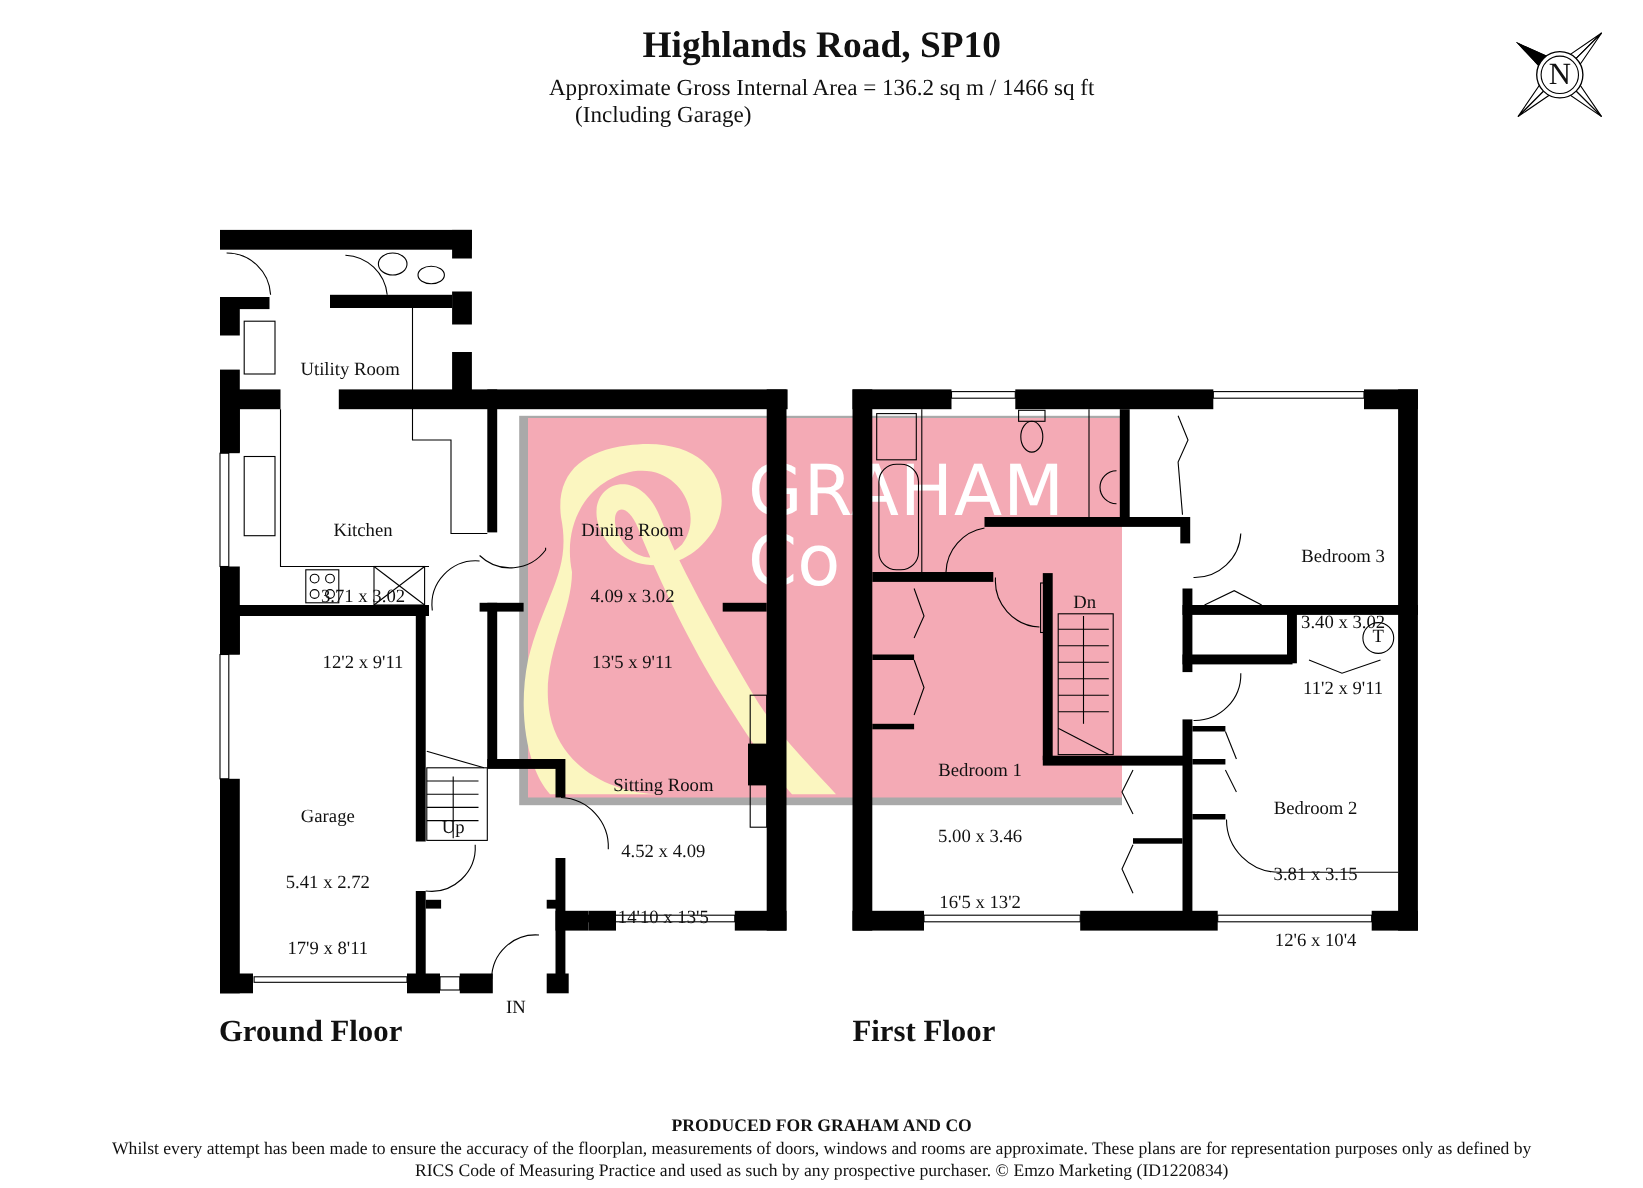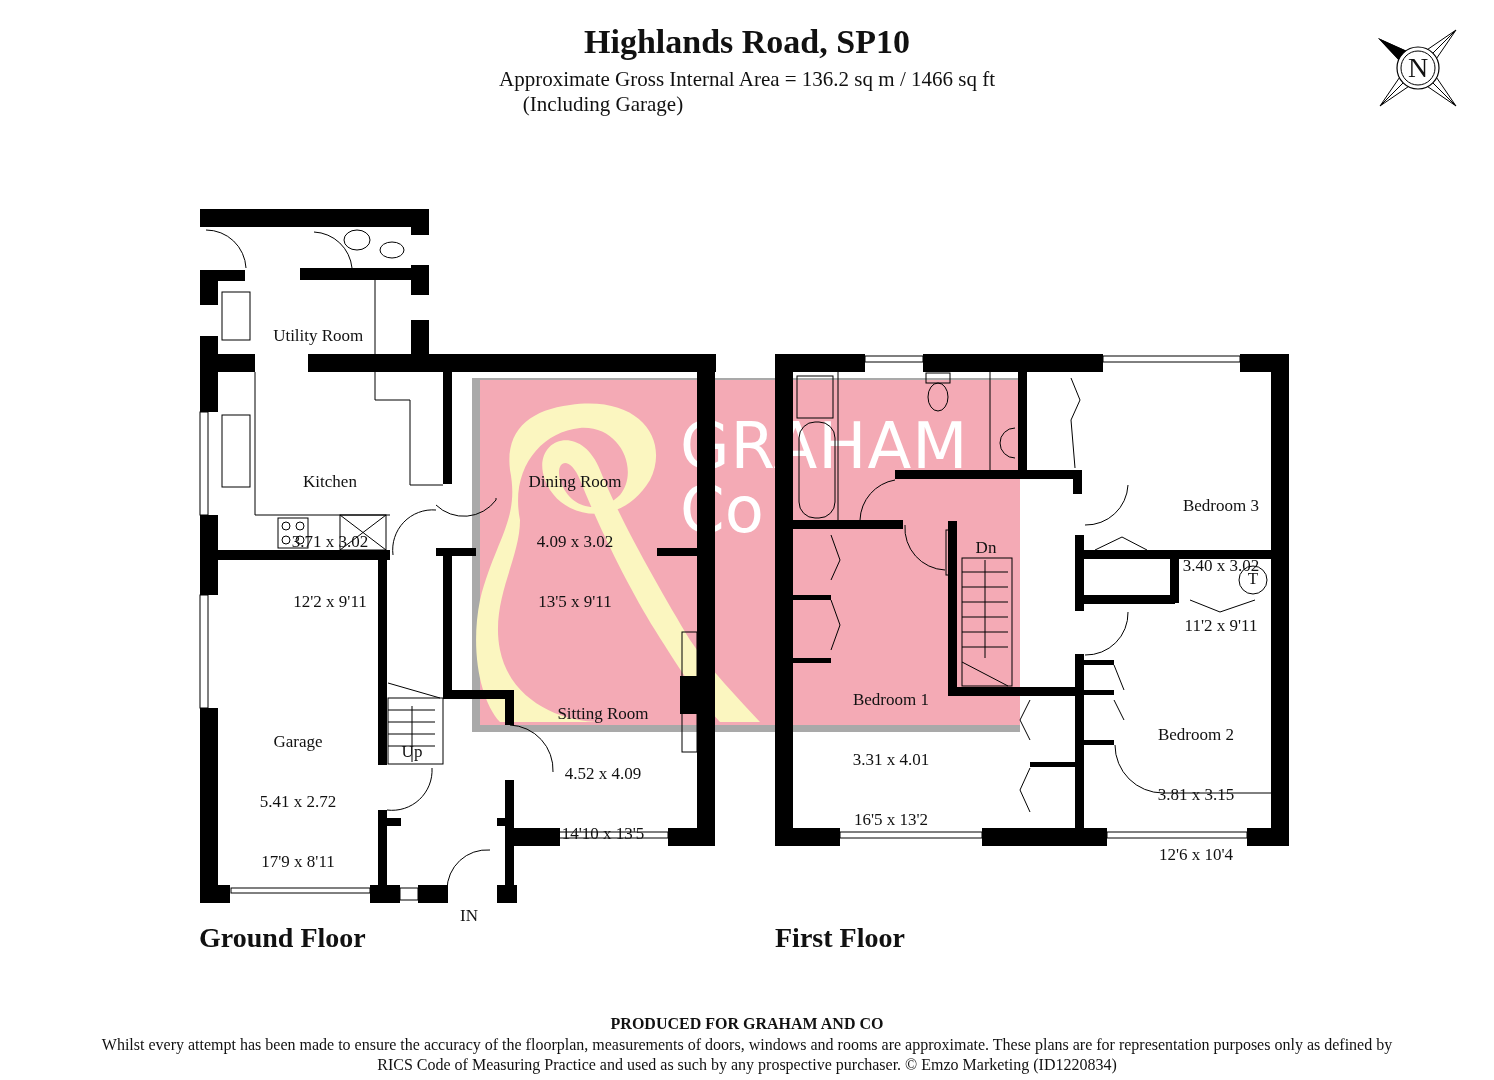--- a/index.html
+++ b/index.html
@@ -227,21 +227,21 @@
 <div class="room-label" style="left:298px; top:692px;">
   <div>Garage</div>
   <div>5.41 x 2.72</div>
   <div>17'9 x 8'11</div>
 </div>
 <div class="small-label" style="left:412px; top:742px;">Up</div>
 <div class="small-label" style="left:469px; top:906px;">IN</div>
 
 <div class="room-label" style="left:891px; top:650px;">
   <div>Bedroom 1</div>
-  <div>3.31 x 4.01</div>
+  <div>5.00 x 3.46</div>
   <div>16'5 x 13'2</div>
 </div>
 <div class="room-label" style="left:1196px; top:685px;">
   <div>Bedroom 2</div>
   <div>3.81 x 3.15</div>
   <div>12'6 x 10'4</div>
 </div>
 <div class="room-label" style="left:1177px; top:456px;margin-left:44px;">
   <div>Bedroom 3</div>
   <div>3.40 x 3.02</div>

